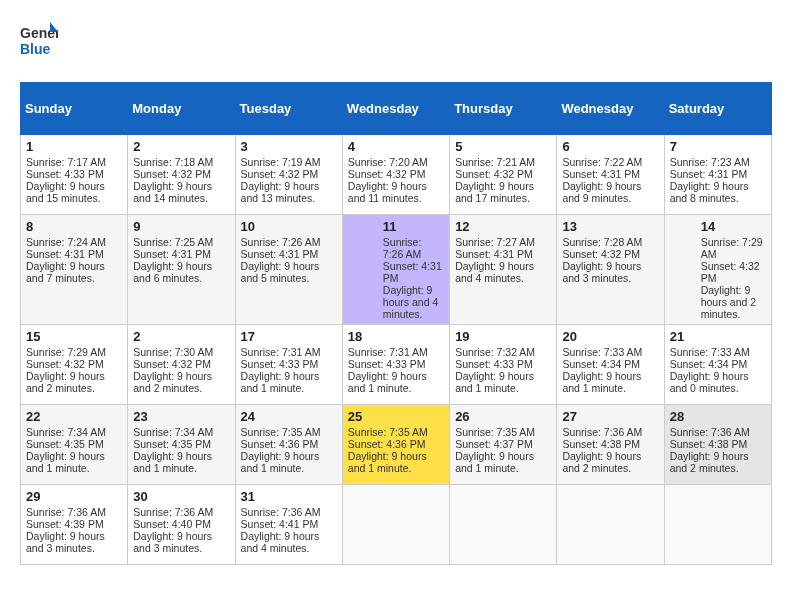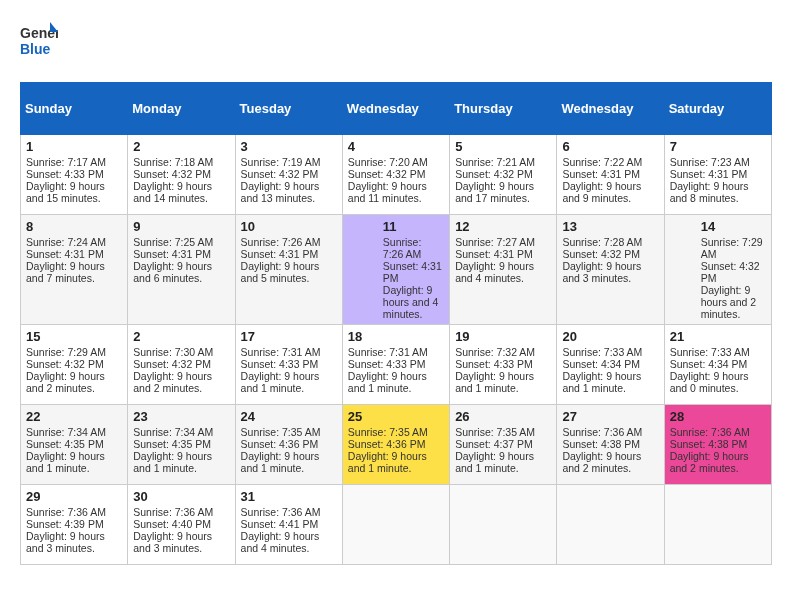--- a/index.html
+++ b/index.html
@@ -126,21 +126,21 @@
         <td><span class="day-num">20</span><span>Sunrise: 7:33 AM</span><br><span>Sunset: 4:34 PM</span><br><span>Daylight: 9 hours and 1 minute.</span></td>
         <td><span class="day-num">21</span><span>Sunrise: 7:33 AM</span><br><span>Sunset: 4:34 PM</span><br><span>Daylight: 9 hours and 0 minutes.</span></td>
       </tr>
       <tr>
         <td style="background: rgb(245, 245, 245);"><span class="day-num">22</span><span>Sunrise: 7:34 AM</span><br><span>Sunset: 4:35 PM</span><br><span>Daylight: 9 hours and 1 minute.</span></td>
         <td style="background: rgb(245, 245, 245);"><span class="day-num">23</span><span>Sunrise: 7:34 AM</span><br><span>Sunset: 4:35 PM</span><br><span>Daylight: 9 hours and 1 minute.</span></td>
         <td style="background: rgb(245, 245, 245);"><span class="day-num">24</span><span>Sunrise: 7:35 AM</span><br><span>Sunset: 4:36 PM</span><br><span>Daylight: 9 hours and 1 minute.</span></td>
         <td style="background: #fde047;"><span class="day-num">25</span><span>Sunrise: 7:35 AM</span><br><span>Sunset: 4:36 PM</span><br><span>Daylight: 9 hours and 1 minute.</span></td>
         <td style="background: rgb(245, 245, 245);"><span class="day-num">26</span><span>Sunrise: 7:35 AM</span><br><span>Sunset: 4:37 PM</span><br><span>Daylight: 9 hours and 1 minute.</span></td>
         <td style="background: rgb(245, 245, 245);"><span class="day-num">27</span><span>Sunrise: 7:36 AM</span><br><span>Sunset: 4:38 PM</span><br><span>Daylight: 9 hours and 2 minutes.</span></td>
-        <td style="background: #ec4899;"><span class="day-num">28</span><span>Sunrise: 7:36 AM</span><br><span>Sunset: 4:38 PM</span><br><span>Daylight: 9 hours and 2 minutes.</span></td>
+        <td style="background: #e5e5e5;"><span class="day-num">28</span><span>Sunrise: 7:36 AM</span><br><span>Sunset: 4:38 PM</span><br><span>Daylight: 9 hours and 2 minutes.</span></td>
       </tr>
       <tr>
         <td><span class="day-num">29</span><span>Sunrise: 7:36 AM</span><br><span>Sunset: 4:39 PM</span><br><span>Daylight: 9 hours and 3 minutes.</span></td>
         <td><span class="day-num">30</span><span>Sunrise: 7:36 AM</span><br><span>Sunset: 4:40 PM</span><br><span>Daylight: 9 hours and 3 minutes.</span></td>
         <td><span class="day-num">31</span><span>Sunrise: 7:36 AM</span><br><span>Sunset: 4:41 PM</span><br><span>Daylight: 9 hours and 4 minutes.</span></td>
         <td style="background: rgb(249, 249, 249);"></td>
         <td style="background: rgb(249, 249, 249);"></td>
         <td style="background: rgb(249, 249, 249);"></td>
         <td style="background: rgb(249, 249, 249);"></td>
       </tr>

